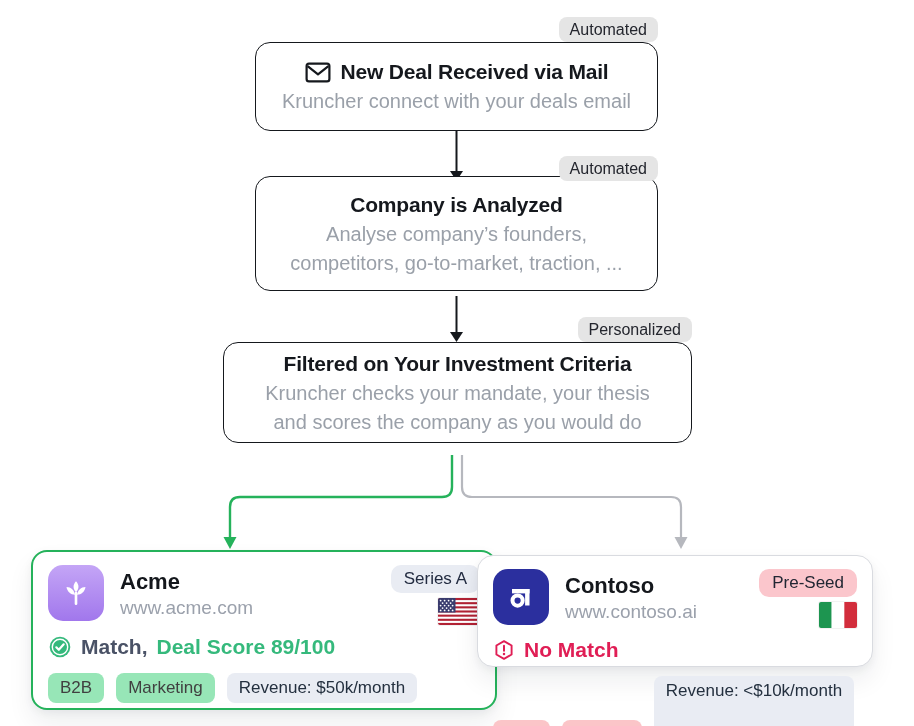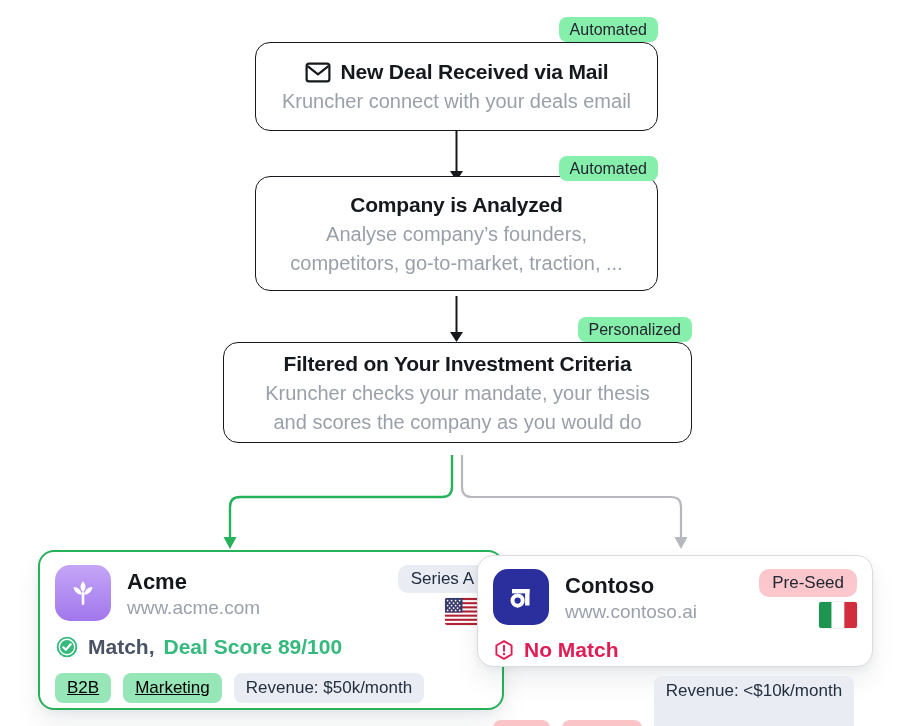--- a/index.html
+++ b/index.html
@@ -10,21 +10,21 @@
   .connectors { position:absolute; left:0; top:0; z-index:1; pointer-events:none; }
 
   
   .step { position:absolute; background:#fff; border:1.7px solid #15181d; border-radius:15px;
           display:flex; flex-direction:column; align-items:center; justify-content:center;
           text-align:center; z-index:2; }
   .title-row { display:flex; align-items:center; justify-content:center; gap:10px; }
   .step-title { font-size:21px; font-weight:700; color:#15181d; letter-spacing:-0.2px; line-height:30px; }
   .step-sub { font-size:20px; color:#9aa0a9; line-height:29px;text-align:center; }
 
-  .badge { position:absolute; z-index:3; background:#86efac; color:#24262e;
+  .badge { position:absolute; z-index:3; background:#e5e5e5; color:#24262e;
            font-size:16px; line-height:19px; padding:3px 11px; border-radius:8px; }
 
   
   .card { position:absolute; background:#fff; border-radius:16px; z-index:2;
           padding:13px 15px; box-shadow:0 14px 26px rgba(20,24,40,.07), 0 3px 8px rgba(20,24,40,.05); }
   .card.match-card { border:2.4px solid #25b25b; }
   .card.nomatch-card { border:1.6px solid #d9dbe0; }
 
   .card-head { display:flex; align-items:flex-start; }
   .logo { width:56px; height:56px; border-radius:15px; flex:0 0 auto;
@@ -41,21 +41,21 @@
   .flag-wrap { border-radius:2px; overflow:hidden; line-height:0; box-shadow:0 0 0 1px rgba(0,0,0,0.05); }
 
   .status-row { display:flex; align-items:center; gap:9px; margin-top:9px;
                 font-size:21px; font-weight:700; line-height:26px; }
   .status-prefix { color:#4a5266; }
   .status-green { color:#35b97c; }
   .status-red { color:#e01e55; }
 
   .tags-row { display:flex; gap:12px; margin-top:13px; }
   .tag { font-size:17px; padding:4px 12px; border-radius:8px; line-height:22px; white-space:nowrap; }
-  .tag.green { background:#97e6b7; color:#000000;text-decoration:underline; }
+  .tag.green { background:#97e6b7; color:#404040; }
   .tag.pink { background:#fbc5c8; color:#1d4ed8;margin-top:44px; }
   .tag.neutral { background:#e9ecf3; color:#24303f; }
 </style>
 </head>
 <body>
 
 <div class="canvas">
 
   <svg class="connectors" width="914" height="726" viewBox="0 0 914 726">
 
@@ -100,21 +100,21 @@
     <div class="step-sub">Analyse company’s founders,</div>
     <div class="step-sub">competitors, go-to-market, traction, ...</div>
   </div>
 
   <div class="step" style="left:223px; top:342px; width:469px; height:101px;">
     <div class="step-title">Filtered on Your Investment Criteria</div>
     <div class="step-sub">Kruncher checks your mandate, your thesis</div>
     <div class="step-sub">and scores the company as you would do</div>
   </div>
 
-  <div class="card match-card" style="left:38px; top:550px; width:466px; height:160px;">
+  <div class="card match-card" style="left:31px; top:550px; width:466px; height:160px;">
     <div class="card-head">
       <div class="logo acme-logo">
         <svg width="30" height="30" viewBox="0 0 24 24">
           <path d="M12,2.6 C14.6,5.2 14.6,8.8 12,11.4 C9.4,8.8 9.4,5.2 12,2.6 Z" fill="#fff"></path>
           <path d="M4.4,7.2 C8,7.2 10.6,9.8 11.2,13.4 C7.6,13.4 5,10.8 4.4,7.2 Z" fill="#fff"></path>
           <path d="M19.6,7.2 C16,7.2 13.4,9.8 12.8,13.4 C16.4,13.4 19,10.8 19.6,7.2 Z" fill="#fff"></path>
           <line x1="12" y1="12" x2="12" y2="20.5" stroke="#fff" stroke-width="2.1" stroke-linecap="round"></line>
         </svg>
       </div>
       <div class="company-meta">

